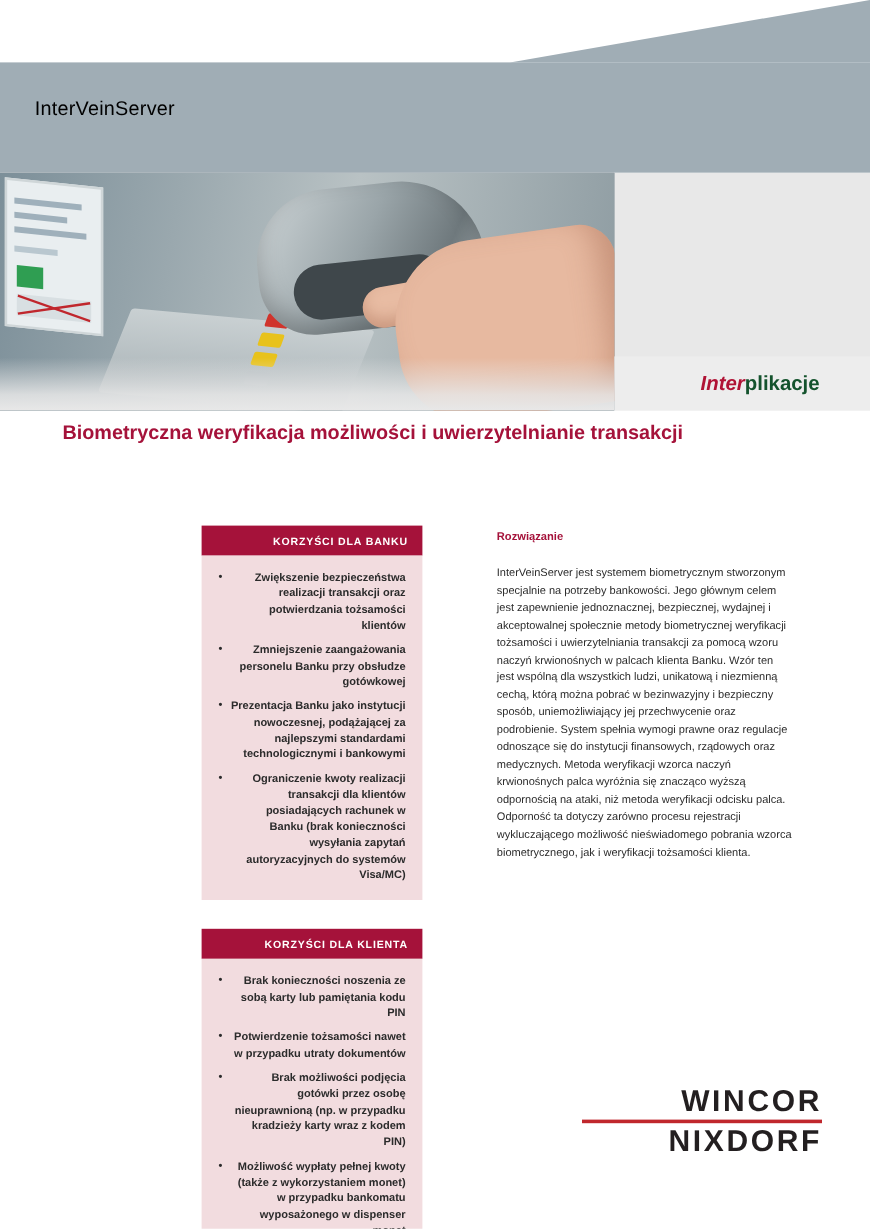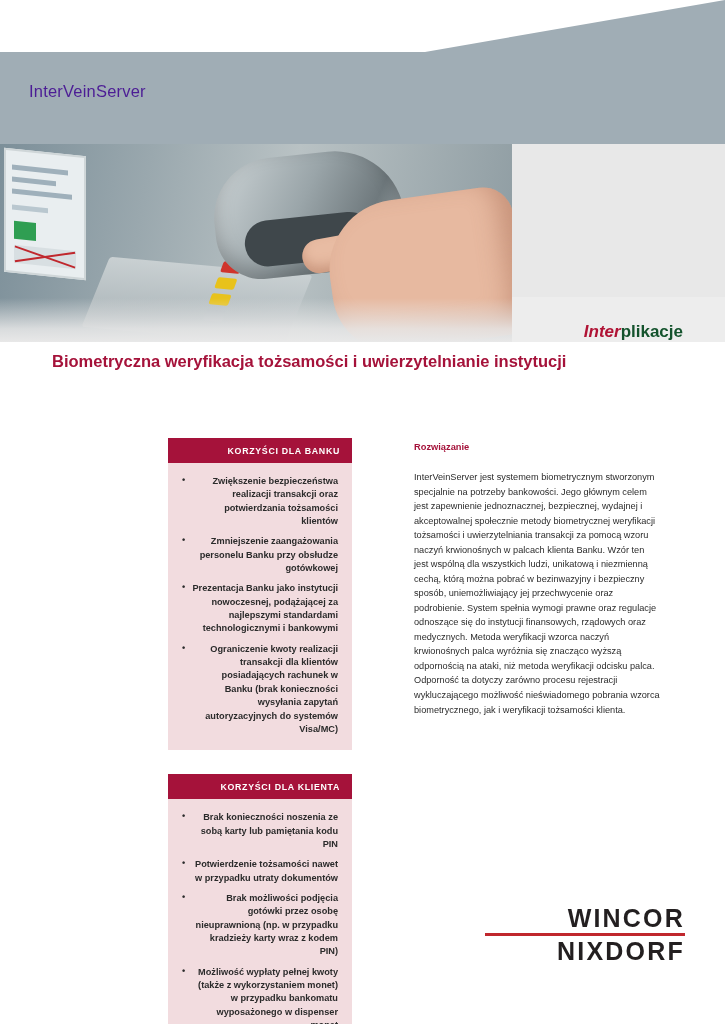--- a/index.html
+++ b/index.html
@@ -33,21 +33,21 @@
     width: 0;
     height: 0;
     border-left: 300px solid transparent;
     border-bottom: 52px solid #a0adb5;
   }
   .header-title {
     position: absolute;
     left: 29px;
     top: 30px;
     font-size: 16.5px;
-    color: #4c1d95;
+    color: #000000;
     letter-spacing: 0.2px;
   }
 
   
   .hero {
     position: absolute;
     left: 0;
     top: 144px;
     width: 725px;
     height: 198px;
@@ -170,21 +170,21 @@
   }
 
   .brandbox {
     position: absolute;
     left: 512px;
     top: 153px;
     width: 213px;
     height: 45px;
     background: #ededed;
     display: flex;
-    align-items: flex-end;
+    align-items: center;
     justify-content: flex-end;
     padding-right: 42px;
     box-sizing: border-box;
   }
   .brandbox .b1 {
     font-size: 17px;
     font-style: italic;
     font-weight: bold;
     color: #b01335;
   }
@@ -328,21 +328,21 @@
     <div class="finger"></div>
     <div class="hand"></div>
     <div class="photo-shadow"></div>
   </div>
   <div class="brandbox">
     <span class="b1">Inter</span>
       <span class="b2">plikacje</span>
   </div>
 </div>
 
-<div class="main-title">Biometryczna weryfikacja tożsamości i uwierzytelnianie instytucji</div>
+<div class="main-title">Biometryczna weryfikacja możliwości i uwierzytelnianie transakcji</div>
 
 <div class="col-left">
 
   <div>
     <div class="box-head">KORZYŚCI DLA BANKU</div>
     <div class="box-body">
       <ul>
         <li>Zwiększenie bezpieczeństwa realizacji transakcji oraz potwierdzania tożsamości klientów</li>
         <li>Zmniejszenie zaangażowania personelu Banku przy obsłudze gotówkowej</li>
         <li>Prezentacja Banku jako instytucji nowoczesnej, podążającej za najlepszymi standardami technologicznymi i bankowymi</li>

